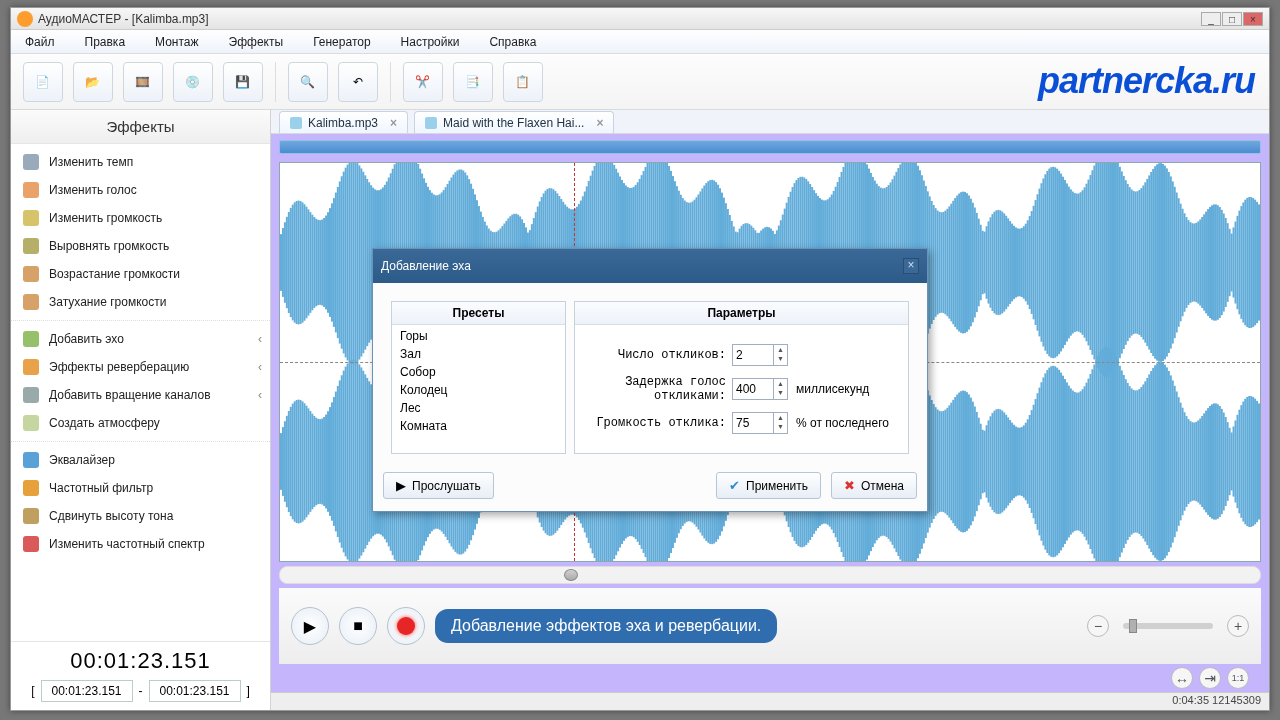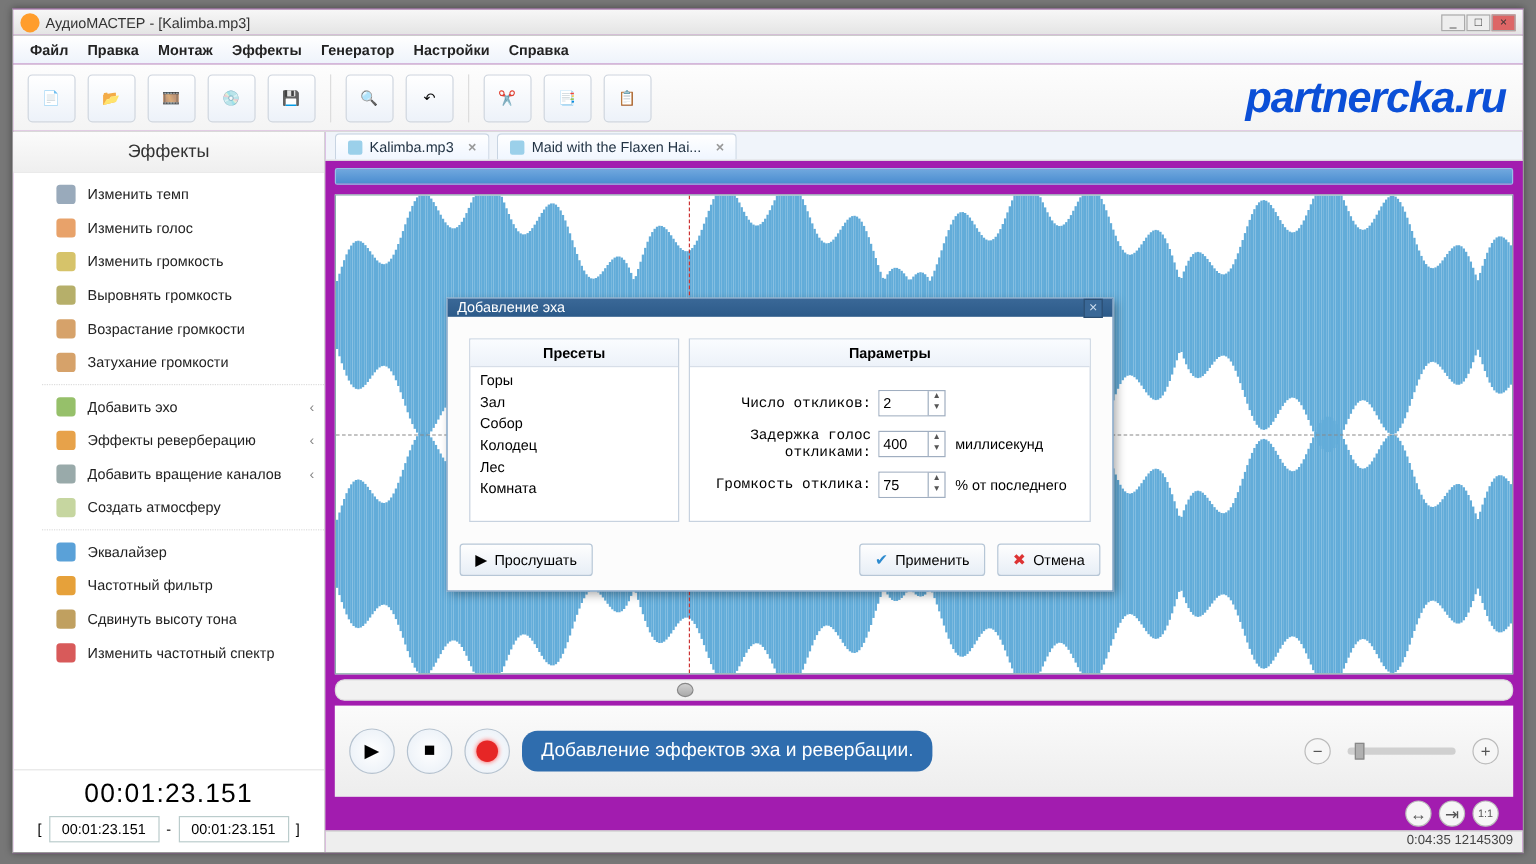--- a/index.html
+++ b/index.html
@@ -1,32 +1,32 @@
 <!DOCTYPE html>
 <html><head>
 <meta charset="utf-8">
 <style>
 *{margin:0;padding:0;box-sizing:border-box;}
 html,body{width:1280px;height:720px;overflow:hidden;font-family:"Segoe UI",Tahoma,sans-serif;font-size:12px;background:#777;}
-.window{position:absolute;left:10px;top:7px;width:1260px;height:704px;background:#a21caf;border:1px solid #999;box-shadow:0 0 6px rgba(0,0,0,.4);}
+.window{position:absolute;left:10px;top:7px;width:1260px;height:704px;background:#c4b5fd;border:1px solid #999;box-shadow:0 0 6px rgba(0,0,0,.4);}
 .title-bar{height:22px;background:linear-gradient(#f7f7f7,#e4e4e4);display:flex;align-items:center;padding:0 6px;font-size:12px;color:#333;border-bottom:1px solid #ccc;}
 .title-bar .tico{width:16px;height:16px;background:#ff9d2c;border-radius:8px;margin-right:5px;}
 .title-bar .sp{flex:1;}
 .win-btn{width:20px;height:14px;margin-left:1px;font-size:10px;text-align:center;line-height:13px;color:#333;border:1px solid #aaa;background:#eee;}
 .win-btn.close{background:#d66;}
-.menu-bar{height:24px;background:linear-gradient(#fff,#eef3fb);border-bottom:1px solid #dcdcdc;display:flex;align-items:center;padding:0 8px;gap:4px;color:#222;font-weight:bold;}
+.menu-bar{height:24px;background:linear-gradient(#fff,#eef3fb);border-bottom:1px solid #dcdcdc;display:flex;align-items:center;padding:0 8px;gap:18px;color:#222;}
 .menu-bar span{padding:2px 6px;cursor:default;}
 .toolbar{height:56px;background:linear-gradient(#fdfdfd,#f4f4f4);border-bottom:1px solid #d9d9d9;display:flex;align-items:center;padding:0 12px;gap:10px;position:relative;}
 .toolbar .brand{position:absolute;right:14px;font-size:36px;font-weight:900;color:#0b4fd7;font-style:italic;letter-spacing:-1px;top:6px;}
 .tbtn{width:40px;height:40px;border:1px solid #cfd6df;border-radius:4px;background:linear-gradient(#fff,#edf2f9);display:flex;align-items:center;justify-content:center;}
 .tsep{width:1px;height:40px;background:#ddd;margin:0 2px;}
 .body{position:absolute;top:102px;left:0;right:0;bottom:0;display:flex;}
 .sidebar{width:260px;background:#fff;border-right:1px solid #d3d3d3;display:flex;flex-direction:column;}
 .side-title{padding:8px 0;text-align:center;font-size:15px;color:#333;border-bottom:1px solid #e5e5e5;background:linear-gradient(#fbfbfb,#efefef);}
-.effects{flex:1;overflow:hidden;padding:4px 0;margin-left:24px;}
+.effects{flex:1;overflow:hidden;padding:4px 0;}
 .eff{display:flex;align-items:center;padding:6px 12px;color:#222;position:relative;font-size:12px;}
 .eff .eic{width:16px;height:16px;margin-right:10px;border-radius:3px;}
 .eff.sep{border-top:1px dotted #ddd;margin-top:4px;padding-top:10px;}
 .eff .chev{position:absolute;right:8px;color:#888;}
 .timecode{padding:4px 10px 8px;border-top:1px solid #e5e5e5;}
 .timecode .big{font-size:22px;text-align:center;letter-spacing:1px;padding:2px 0 6px;}
 .timecode .rng{display:flex;align-items:center;gap:6px;justify-content:center;}
 .rng input{width:92px;border:1px solid #bcc;padding:3px;font-size:12px;text-align:center;}
 .main{flex:1;display:flex;flex-direction:column;overflow:hidden;text-align:right;}
 .tabs{height:24px;background:#f0f4fa;border-bottom:1px solid #d9d9d9;display:flex;align-items:flex-end;padding-left:8px;}
@@ -45,21 +45,21 @@
 .cbtn{width:38px;height:38px;border:1px solid #b5c2cf;border-radius:19px;background:radial-gradient(#fff,#e7eef6);display:flex;align-items:center;justify-content:center;font-size:16px;}
 .cbtn.rec .core{width:18px;height:18px;background:#e62626;border-radius:50%;box-shadow:0 0 4px #f44;}
 .tooltip-bar{background:#2f6dae;color:#fff;font-size:16px;padding:8px 16px;border-radius:13px;}
 .spacer{flex:1;}
 .small-btn{width:22px;height:22px;border:1px solid #bbb;border-radius:11px;background:#f6f6f6;display:flex;align-items:center;justify-content:center;font-size:14px;color:#555;}
 .slider{width:90px;height:6px;background:#d0d0d0;border-radius:3px;margin:0 4px;position:relative;}
 .slider .knob{position:absolute;left:6px;top:-4px;width:8px;height:14px;background:#b0b0b0;border:1px solid #888;}
 .status{height:18px;background:#eee;color:#444;font-size:11px;padding:1px 8px;border-top:1px solid #ccc;}
 
 .modal{position:absolute;left:361px;top:240px;width:556px;background:#fcfcfc;border:1px solid #6892bb;box-shadow:3px 3px 8px rgba(0,0,0,.35);}
-.modal .mtitle{height:15px;background:linear-gradient(#3a6897,#2c5a89);color:#fff;font-size:12px;display:flex;padding:0 8px;}
+.modal .mtitle{height:15px;background:linear-gradient(#3a6897,#2c5a89);color:#fff;font-size:12px;display:flex;align-items:center;padding:17px 8px;}
 .modal .mx{margin-left:auto;width:16px;height:16px;background:#3a6897;border:1px solid #2a4d71;text-align:center;line-height:12px;color:#cde;font-size:12px;}
 .mbody{padding:18px;display:flex;gap:8px;}
 .panel{border:1px solid #c7d2df;background:#fff;}
 .panel .ph{background:linear-gradient(#fafcff,#edf2f9);text-align:center;font-weight:700;padding:4px 0;border-bottom:1px solid #d7dee8;}
 .presets{width:175px;}
 .presets .list{padding:2px;}
 .presets .li{padding:2px 6px;}
 .params{flex:1;}
 .pbody{padding:10px 12px;}
 .prow{display:flex;align-items:center;margin:9px 0;}

